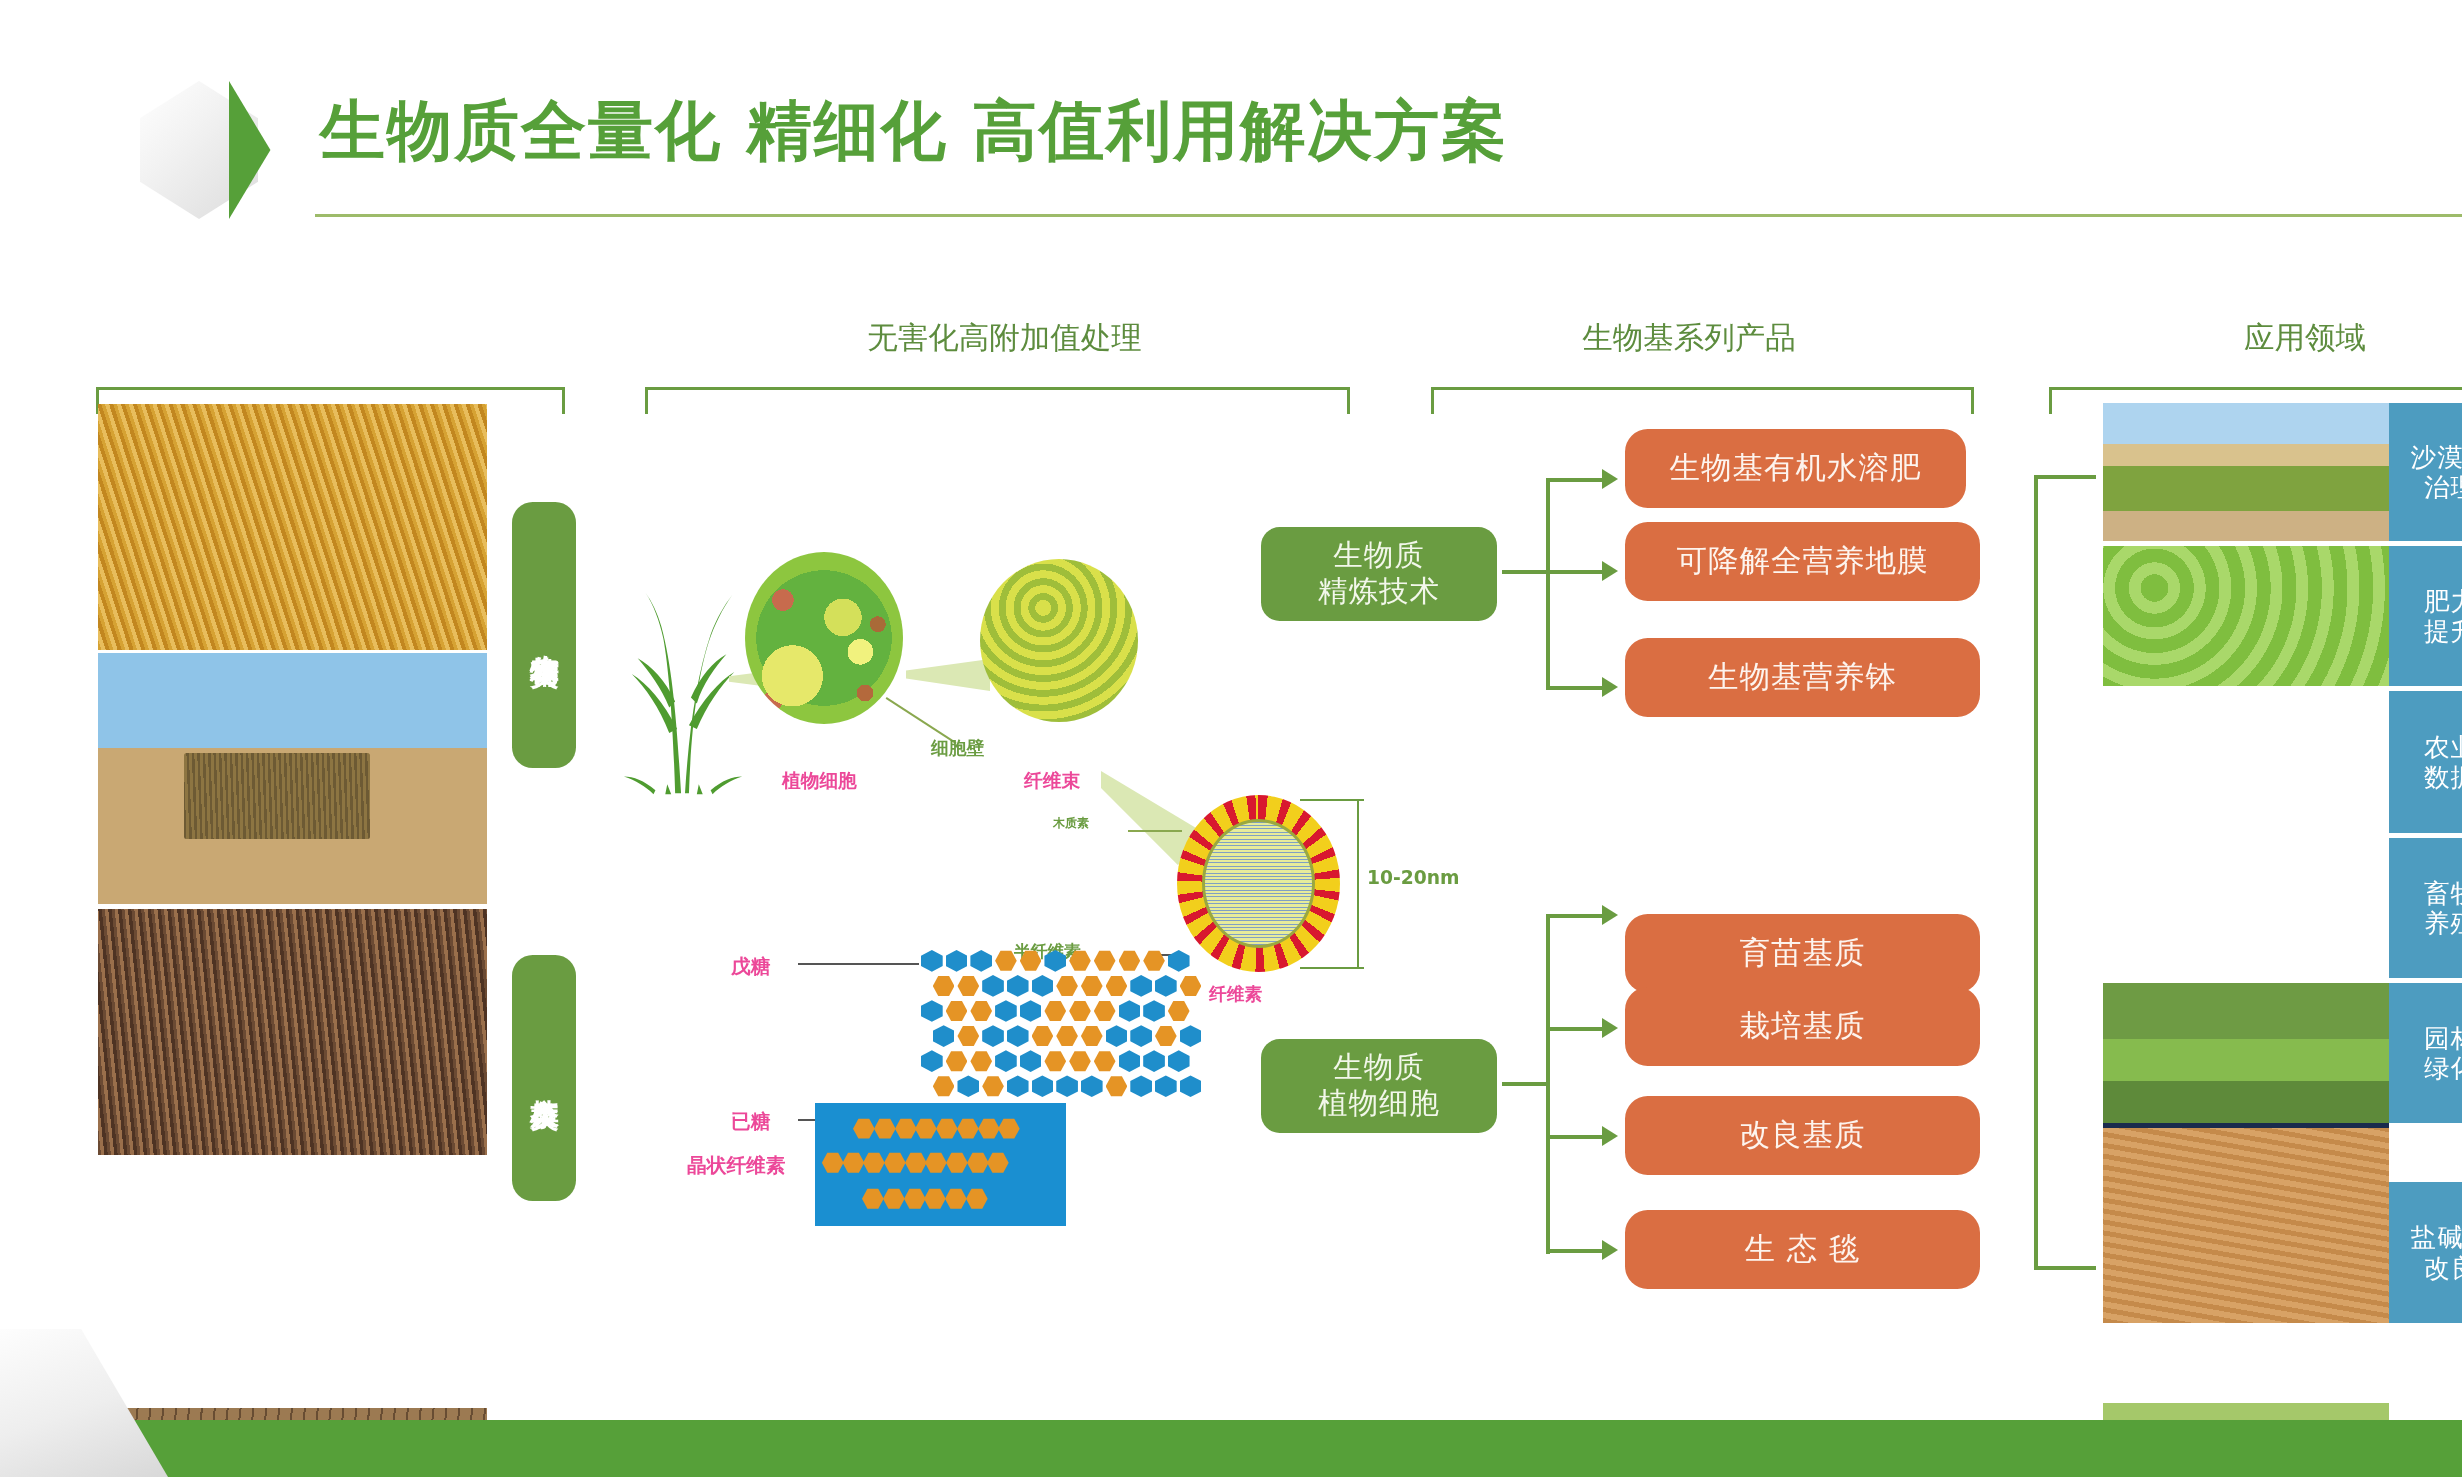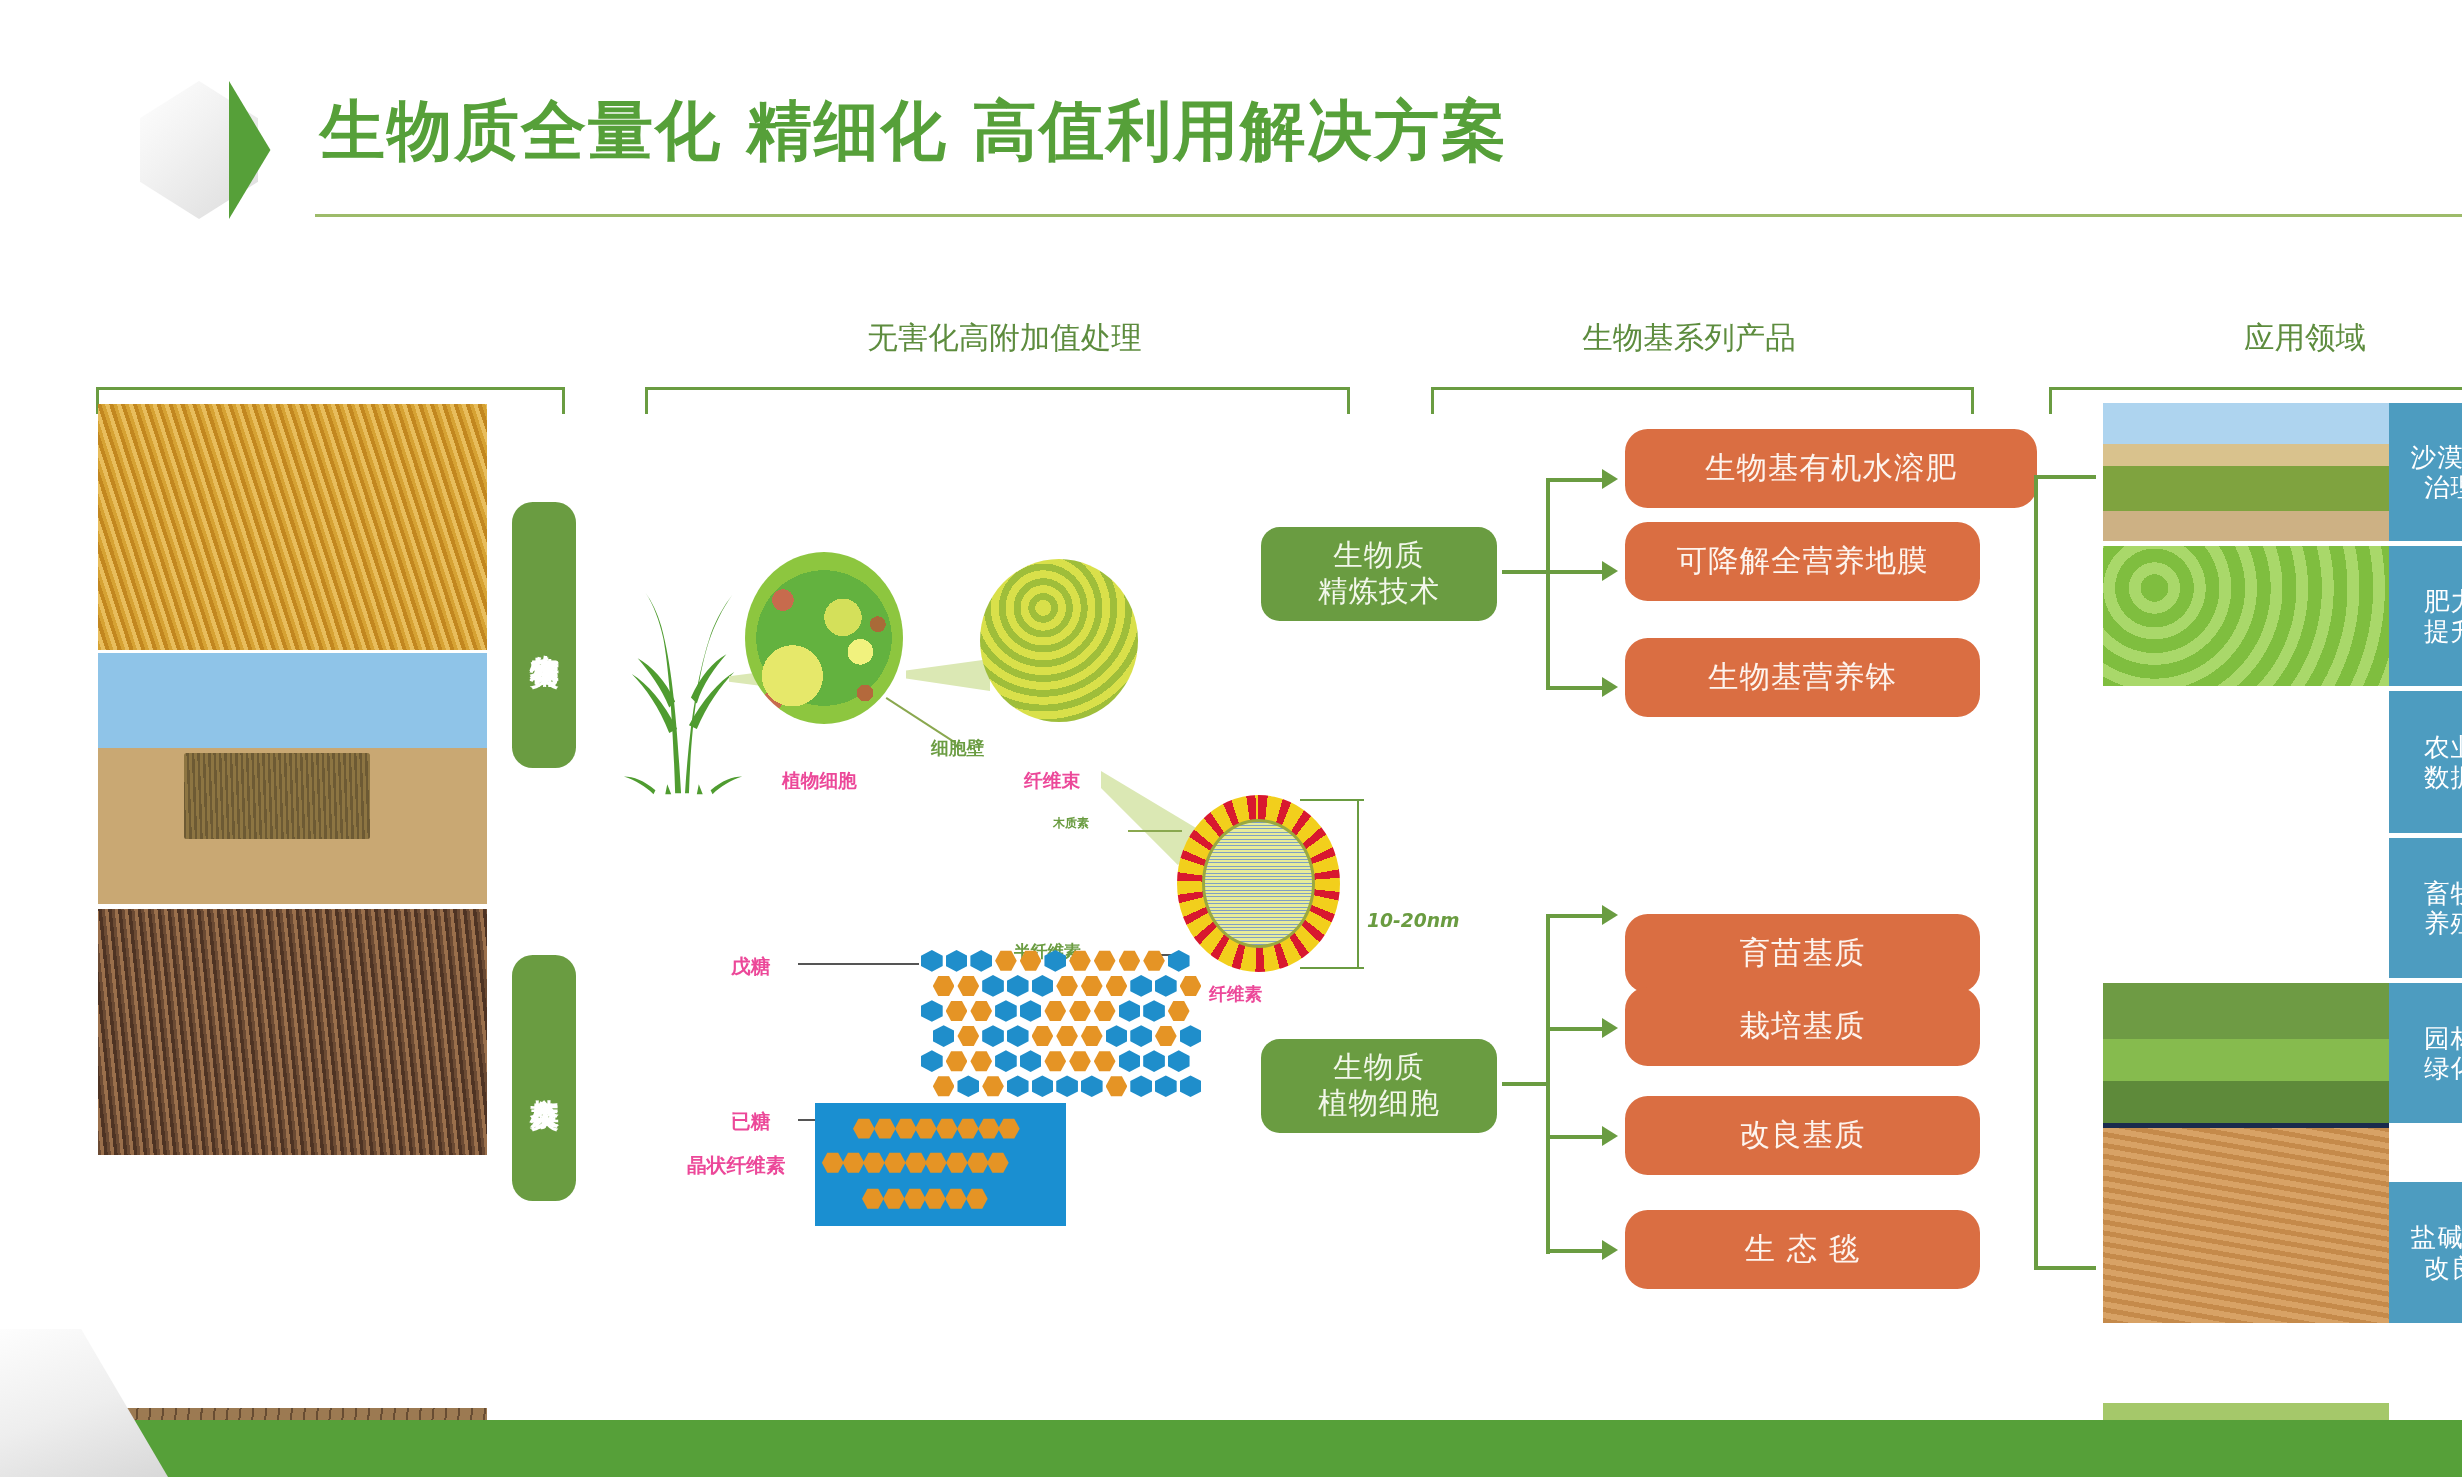--- a/index.html
+++ b/index.html
@@ -247,21 +247,21 @@
   <div class="dg-label green" style="left:1037px;top:815px;font-size:12px;margin-left:16px;">木质素</div>
 
   <div class="leader" style="left:1147px;top:954px;width:37px;"></div>
   <div class="dg-label green" style="left:1014px;top:940px;font-size:16.7px;">半纤维素</div>
 
   <div class="dg-label" style="left:1209px;top:982px;font-size:17.7px;">纤维素</div>
 
   <div class="dimcap" style="left:1300px;top:799px;width:64px;"></div>
   <div class="dimline" style="left:1357px;top:799px;height:170px;"></div>
   <div class="dimcap" style="left:1300px;top:967px;width:64px;"></div>
-  <div class="dg-label green" style="left:1367px;top:910px;font-size:18.7px;font-style:italic;">10-20nm</div>
+  <div class="dg-label green" style="left:1367px;top:867px;font-size:18.7px;">10-20nm</div>
 
   <div class="dg-label" style="left:731px;top:953px;font-size:19.7px;">戊糖</div>
   <div class="leader" style="left:798px;top:963px;width:121px;"></div>
 
   <div class="dg-label" style="left:731px;top:1108px;font-size:19.7px;">已糖</div>
   <div class="leader" style="left:798px;top:1119px;width:121px;"></div>
 
   <div class="sugar-panel" id="sugar-panel" style="left:921px;top:950px;">
       <div class="sugar-row" style="margin-left: 0px;">
         <div class="hexshape hx-b"></div>
@@ -381,21 +381,21 @@
 
   <div class="conn" style="left:1502px;top:570px;width:47px;height:4.4px;"></div>
   <div class="conn" style="left:1546px;top:478px;width:4.4px;height:212px;"></div>
   <div class="conn" style="left:1546px;top:478px;width:57px;height:4.4px;"></div>
   <div class="conn" style="left:1546px;top:570px;width:57px;height:4.4px;"></div>
   <div class="conn" style="left:1546px;top:686px;width:57px;height:4.4px;"></div>
   <div class="arrow-r" style="left:1602px;top:469px;"></div>
   <div class="arrow-r" style="left:1602px;top:561px;"></div>
   <div class="arrow-r" style="left:1602px;top:677px;"></div>
 
-  <div class="prodpill" style="left:1625px;top:429px;width:412px;height:79px;">生物基有机水溶肥</div>
+  <div class="prodpill" style="left:1625px;top:429px;width:341px;height:79px;">生物基有机水溶肥</div>
   <div class="prodpill" style="left:1625px;top:522px;width:355px;height:79px;">可降解全营养地膜</div>
   <div class="prodpill" style="left:1625px;top:638px;width:355px;height:79px;">生物基营养钵</div>
 
   <div class="conn" style="left:1502px;top:1082px;width:47px;height:4.4px;"></div>
   <div class="conn" style="left:1546px;top:914px;width:4.4px;height:340px;"></div>
   <div class="conn" style="left:1546px;top:914px;width:57px;height:4.4px;"></div>
   <div class="conn" style="left:1546px;top:1027px;width:57px;height:4.4px;"></div>
   <div class="conn" style="left:1546px;top:1135px;width:57px;height:4.4px;"></div>
   <div class="conn" style="left:1546px;top:1249px;width:57px;height:4.4px;"></div>
   <div class="arrow-r" style="left:1602px;top:905px;"></div>

